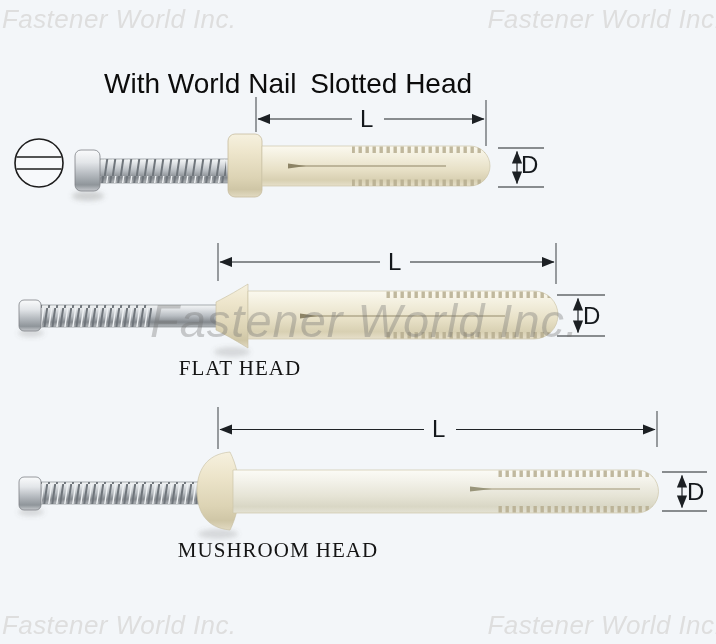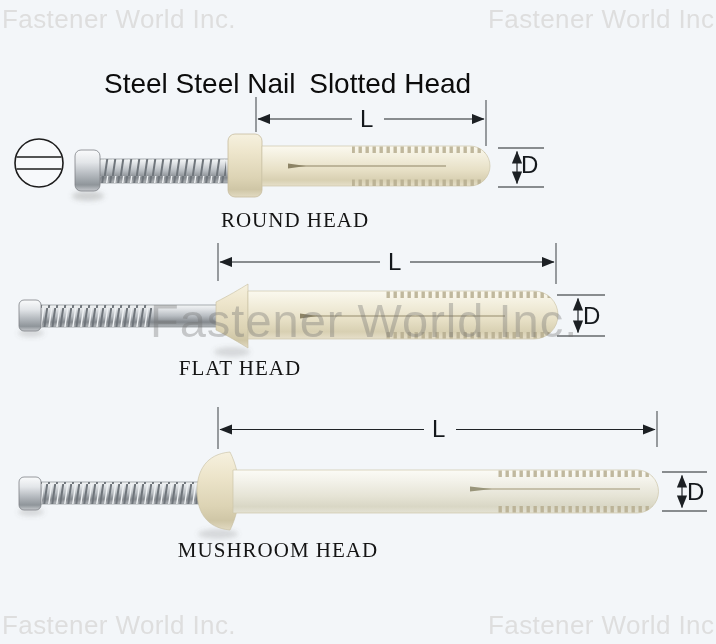--- a/index.html
+++ b/index.html
@@ -1,19 +1,19 @@
 <!DOCTYPE html>
 <html><head>
 <meta charset="utf-8">
 <style>
   html,body{margin:0;padding:0;background:#f3f6f9;}
   .stage{position:relative;width:716px;height:644px;background:#f3f6f9;overflow:hidden;
          font-family:"Liberation Sans",sans-serif;}
   .stage svg{position:absolute;left:0;top:0;}
-  .wm{position:absolute;color:#dedede;font-size:26px;white-space:nowrap;letter-spacing:.4px;}
+  .wm{position:absolute;color:#dedede;font-size:26px;white-space:nowrap;letter-spacing:.4px;font-style:italic;}
   .wm-tl{left:2px;top:4px;}
   .wm-tr{right:-6px;top:4px;}
   .wm-bl{left:2px;top:610px;}
   .wm-br{right:-6px;top:610px;}
   .wm-mid{left:150px;top:293px;font-size:47px;color:#6e6e6e;opacity:.34;letter-spacing:1px;}
   .title{position:absolute;left:104px;top:68px;font-size:28px;color:#0c0c0c;white-space:nowrap;}
   .title .t2{margin-left:6px;}
   .dim-letter{position:absolute;font-size:24px;color:#14181c;line-height:1;}
   .part-label{position:absolute;font-family:"Liberation Serif",serif;font-size:21px;
               color:#141414;letter-spacing:1px;text-align:center;white-space:nowrap;}
@@ -197,28 +197,27 @@
   </g>
 </svg>
 
   <div class="wm wm-tl">Fastener World Inc.</div>
   <div class="wm wm-tr">Fastener World Inc.</div>
   <div class="wm wm-mid">Fastener World Inc.</div>
   <div class="wm wm-bl">Fastener World Inc.</div>
   <div class="wm wm-br">Fastener World Inc.</div>
 
   <div class="title">
-    <span class="t1">Steel Steel Nail</span>
+    <span class="t1">With World Nail</span>
     <span class="t2">Slotted Head</span>
   </div>
 
   <span class="dim-letter" style="left:360px;top:107px">L</span>
   <span class="dim-letter" style="left:521px;top:153px">D</span>
   <span class="dim-letter" style="left:388px;top:250px">L</span>
   <span class="dim-letter" style="left:583px;top:304px">D</span>
   <span class="dim-letter" style="left:432px;top:417px">L</span>
   <span class="dim-letter" style="left:687px;top:480px">D</span>
 
-  <div class="part-label lbl-round">ROUND HEAD</div>
   <div class="part-label lbl-flat">FLAT HEAD</div>
   <div class="part-label lbl-mushroom">MUSHROOM HEAD</div>
 
 </div>
 
 </body></html>

